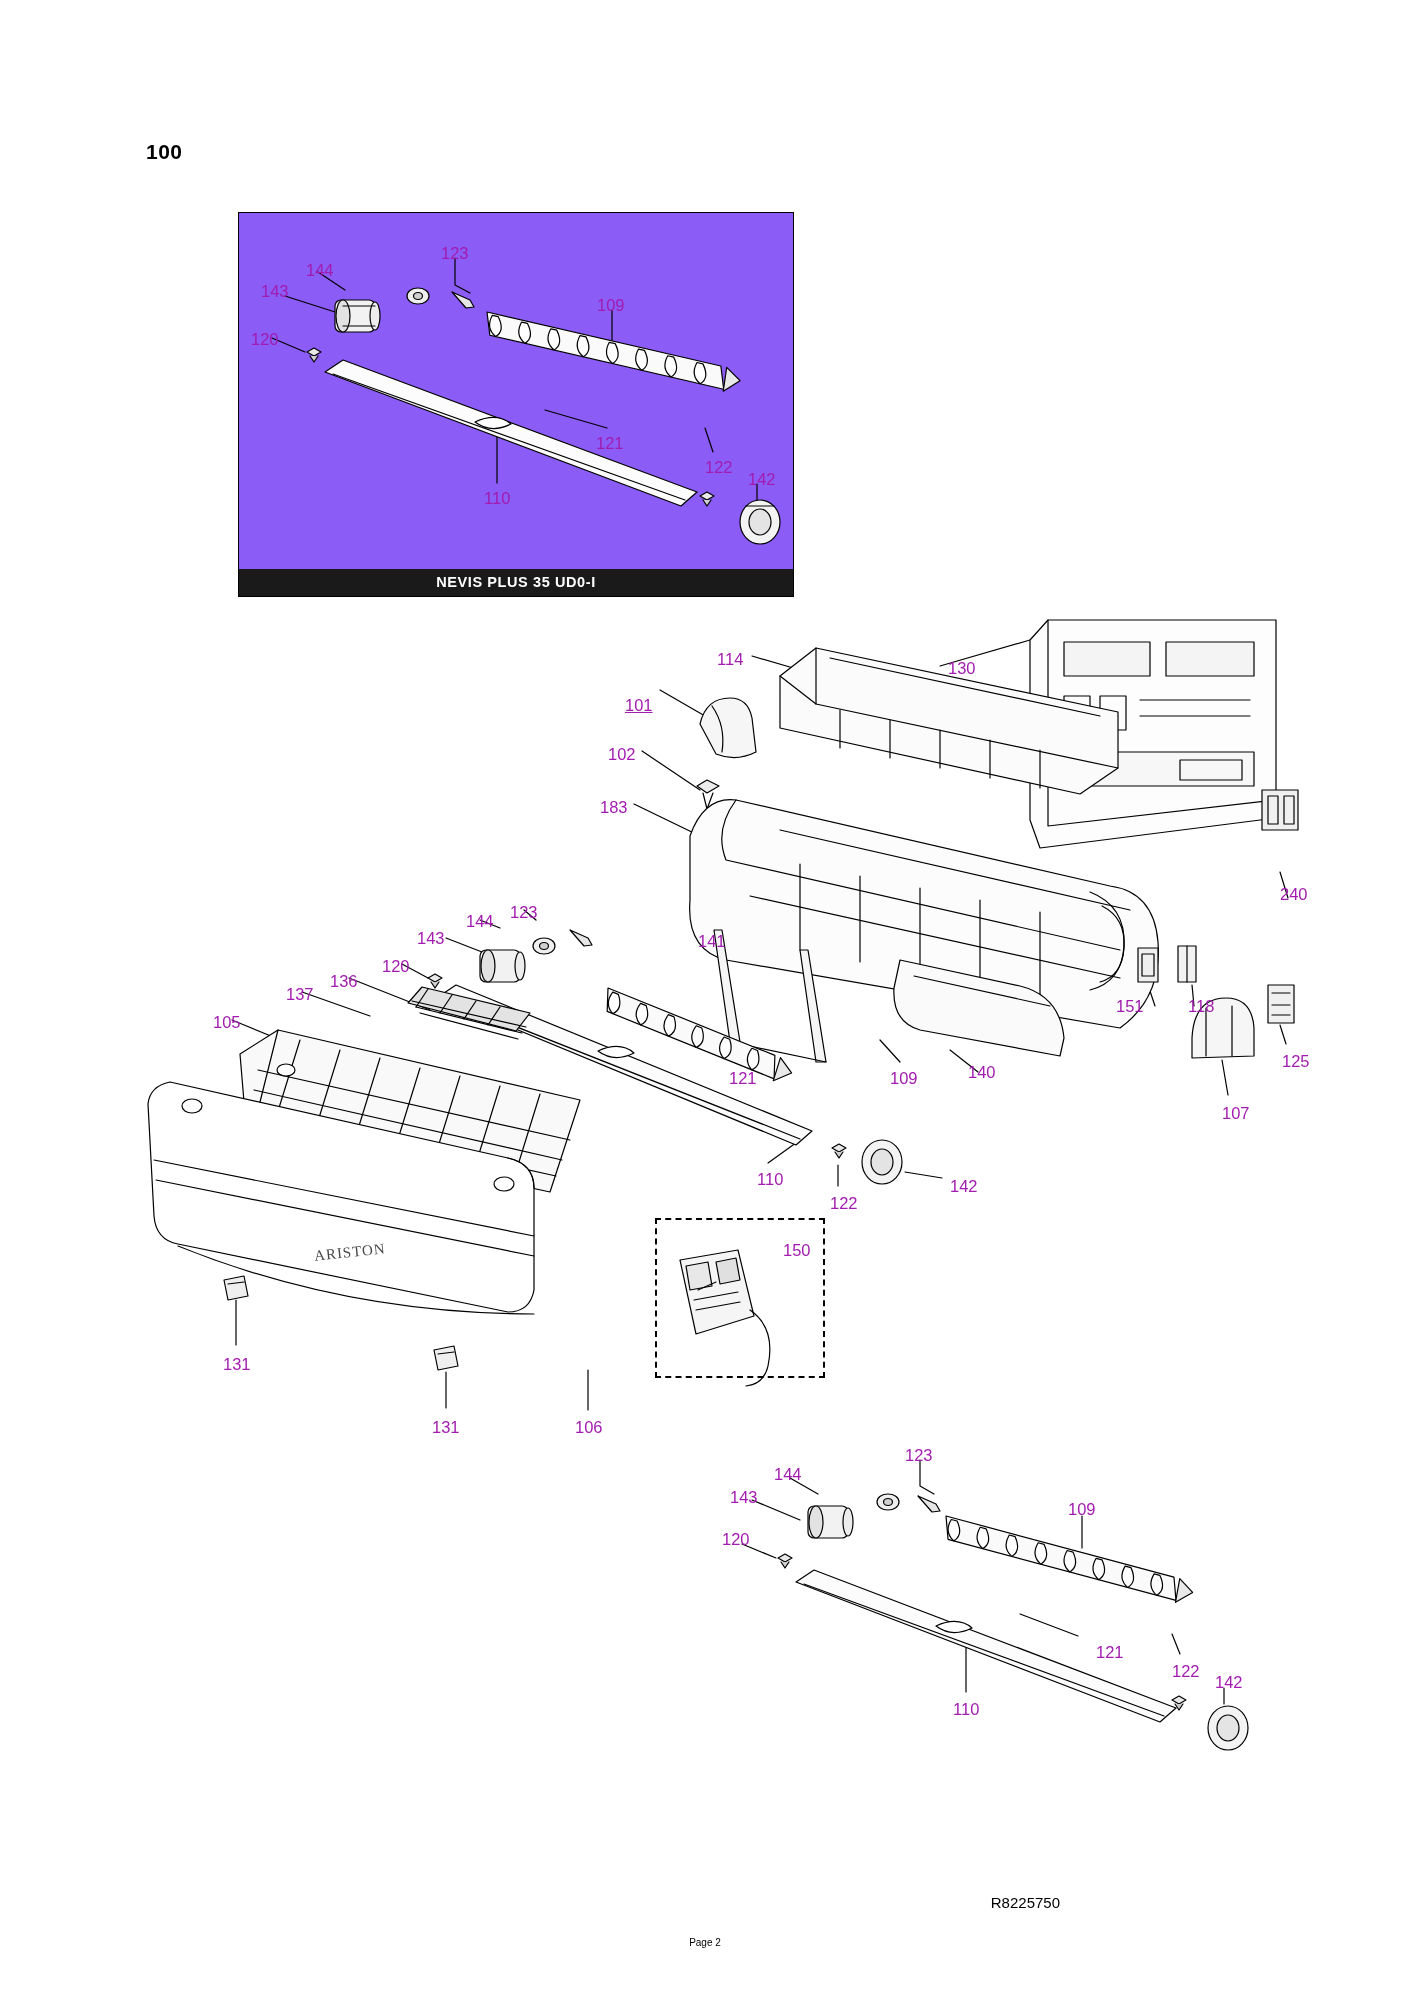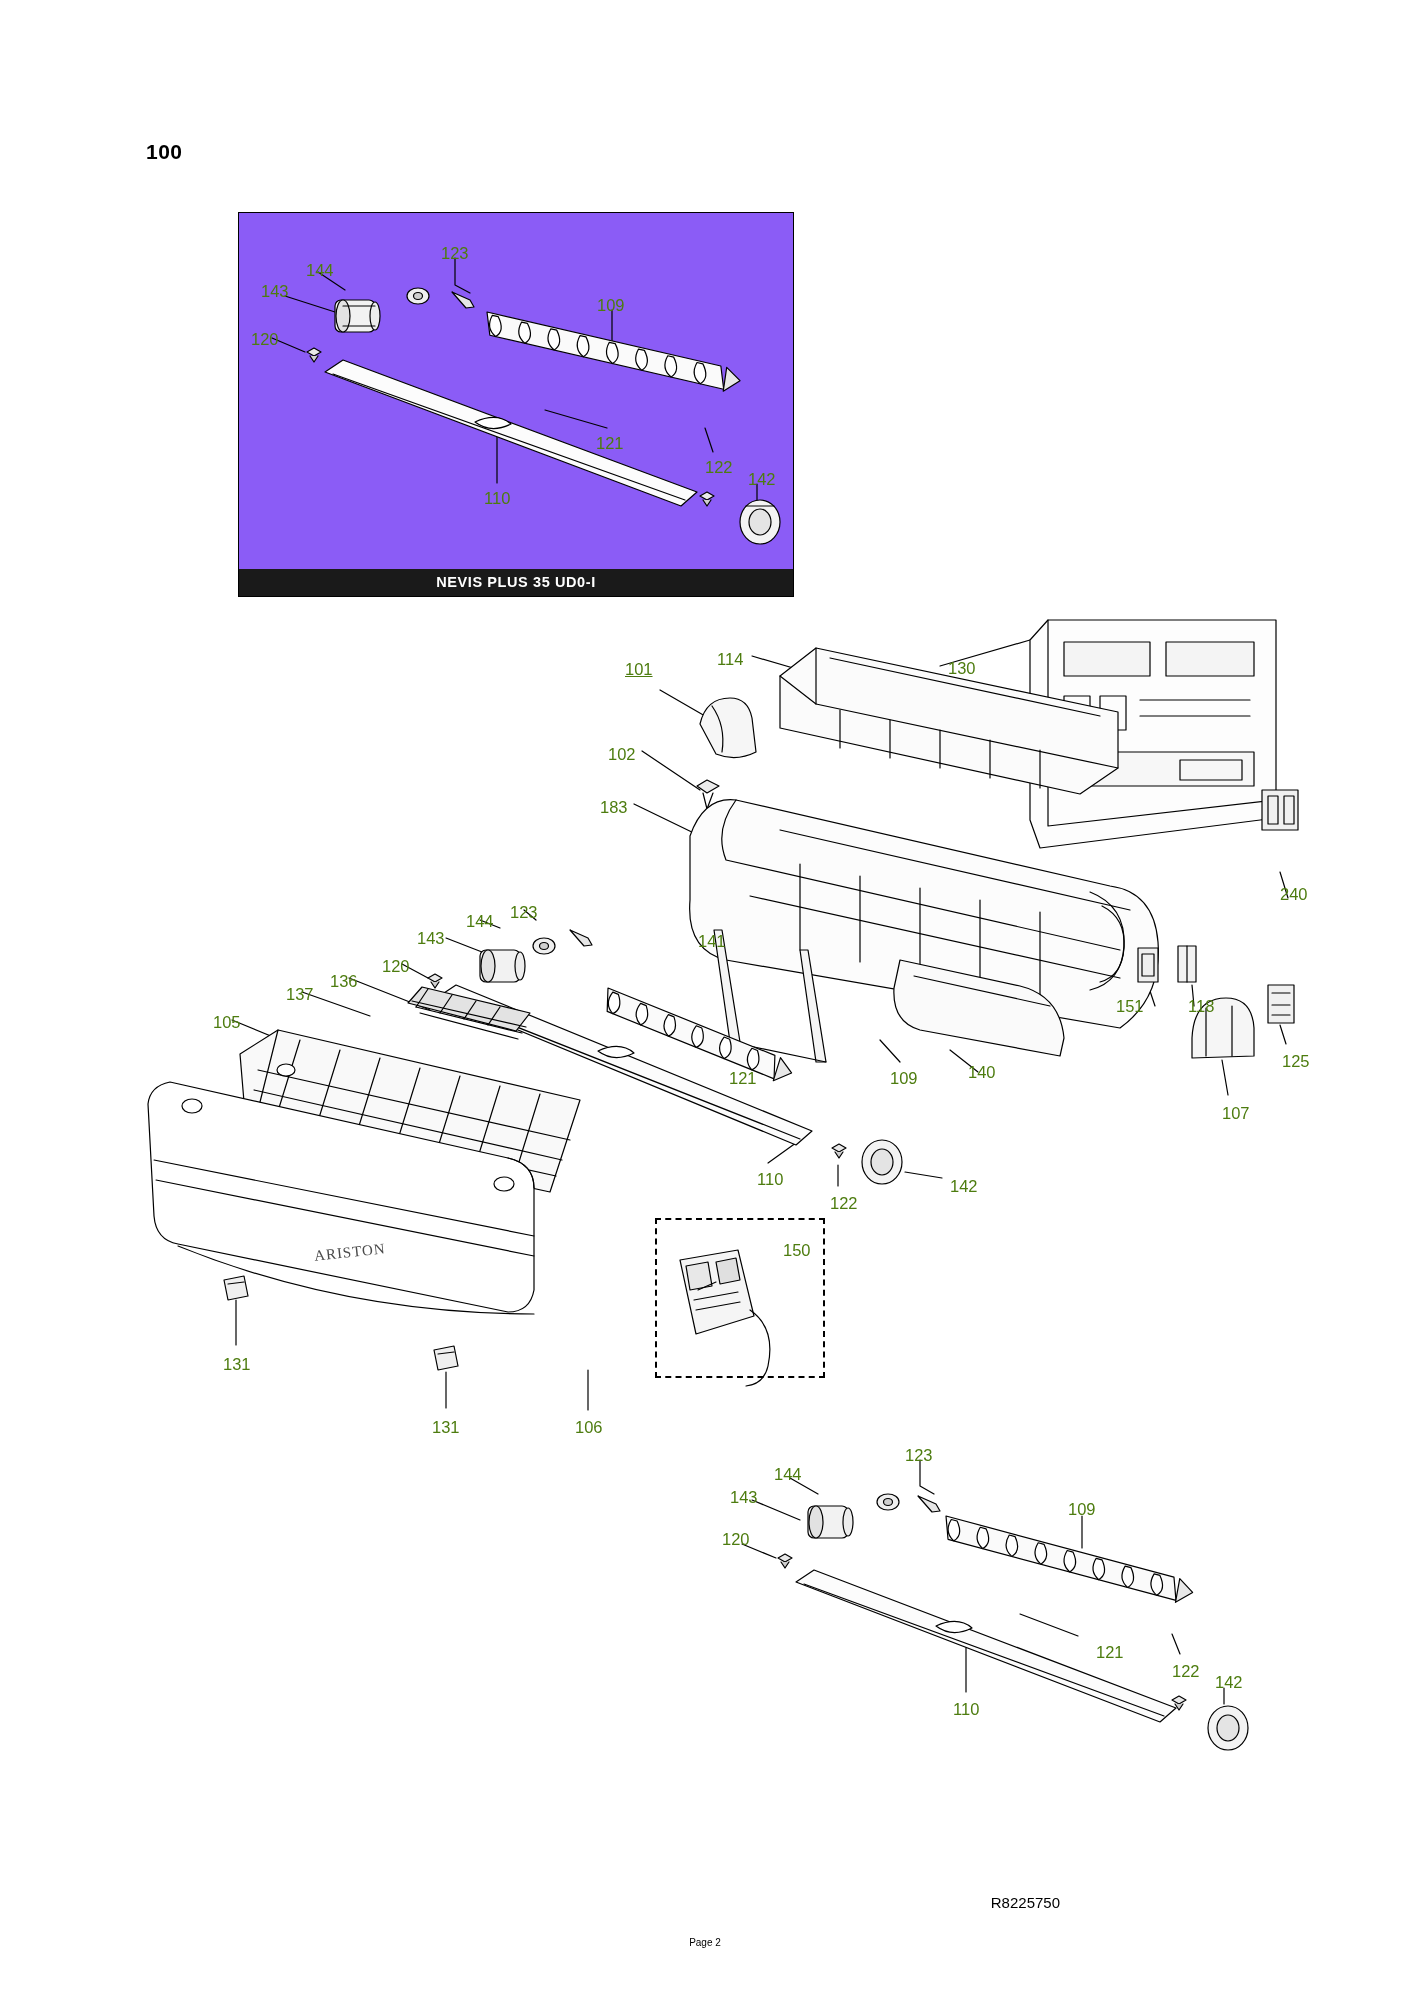--- a/index.html
+++ b/index.html
@@ -28,21 +28,21 @@
     top: 140px;
     font-size: 21px;
     font-weight: bold;
     letter-spacing: 0.5px;
   }
   
   .lbl {
     position: absolute;
     font-size: 16.5px;
     font-family: "Liberation Sans", sans-serif;
-    color: #4d7c0f;
+    color: #a21caf;
     white-space: nowrap;
   }
   
   .variant-box {
     position: absolute;
     border: 1.6px solid #000;
     box-sizing: border-box;
     background: #8b5cf6;
   }
   .variant-caption {
@@ -435,21 +435,21 @@
   <div class="lbl" style="left:261px; top:282px;">143</div>
   <div class="lbl" style="left:597px; top:296px;">109</div>
   <div class="lbl" style="left:251px; top:330px;">120</div>
   <div class="lbl" style="left:596px; top:434px;">121</div>
   <div class="lbl" style="left:705px; top:458px;">122</div>
   <div class="lbl" style="left:748px; top:470px;">142</div>
   <div class="lbl" style="left:484px; top:489px;">110</div>
 
   <div class="lbl" style="left:717px; top:650px;">114</div>
   <div class="lbl" style="left:948px; top:659px;">130</div>
-  <div class="lbl" style="left:625px; top:660px;text-decoration:underline;">101</div>
+  <div class="lbl" style="left:625px; top:696px;text-decoration:underline;">101</div>
   <div class="lbl" style="left:608px; top:745px;">102</div>
   <div class="lbl" style="left:600px; top:798px;">183</div>
   <div class="lbl" style="left:1280px; top:885px;">240</div>
   <div class="lbl" style="left:466px; top:912px;">144</div>
   <div class="lbl" style="left:510px; top:903px;">123</div>
   <div class="lbl" style="left:417px; top:929px;">143</div>
   <div class="lbl" style="left:698px; top:932px;">141</div>
   <div class="lbl" style="left:382px; top:957px;">120</div>
   <div class="lbl" style="left:330px; top:972px;">136</div>
   <div class="lbl" style="left:1116px; top:997px;">151</div>

